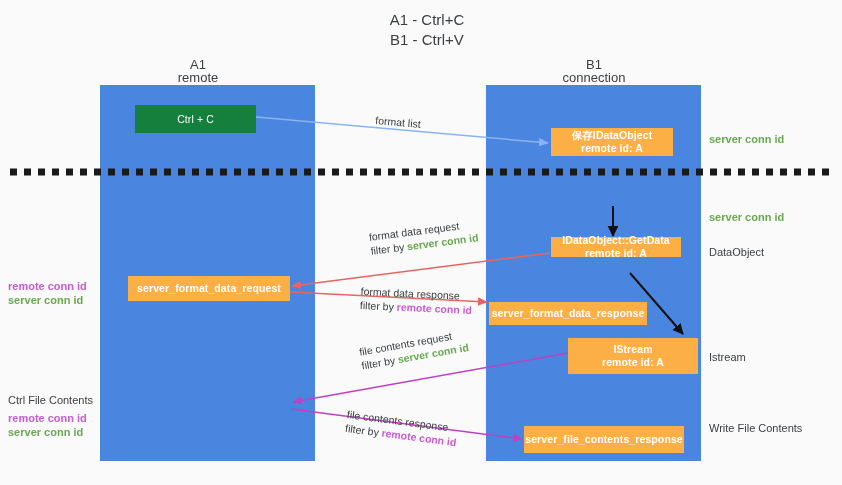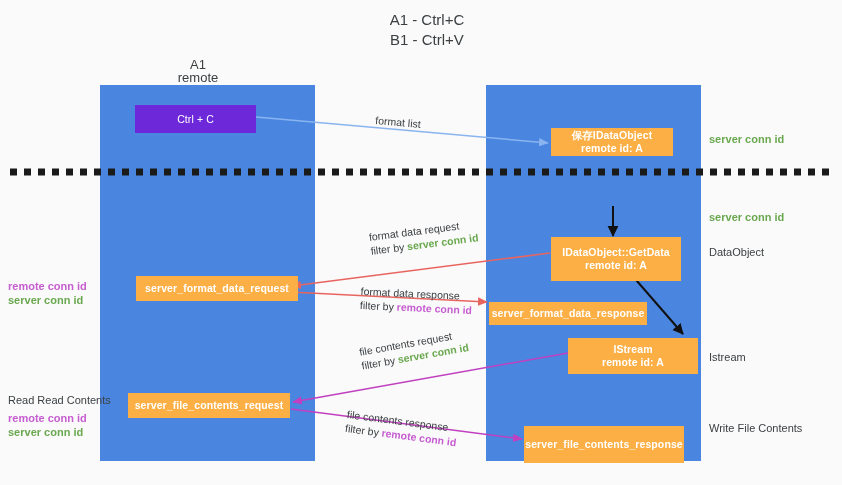--- a/index.html
+++ b/index.html
@@ -56,21 +56,21 @@
     display: flex;
     align-items: center;
     justify-content: center;
     text-align: center;
     color: #ffffff;
     font-size: 10.5px;
     line-height: 13px;
     white-space: pre-line;
     letter-spacing: 0.1px;
   }
-  .node.green { background: #6d28d9; }
+  .node.green { background: #15803d; }
   .node.orange { background: #fcaf45; font-weight: bold; }
 
   
   .side-label {
     position: absolute;
     font-size: 11px;
     line-height: 14px;
     white-space: pre-line;
   }
   .side-label.plain { color: #3c4043; }
@@ -107,20 +107,22 @@
 </head>
 <body>
 
 <div id="canvas">
 
   <div id="title">A1 - Ctrl+C
 B1 - Ctrl+V</div>
 
   <div class="lane-header" style="left:138px; top:58px; width:120px;">A1
 remote</div>
+  <div class="lane-header" style="left:534px; top:58px; width:120px;">B1
+connection</div>
 
   <div class="lane" style="left:100px; top:85px; width:215px; height:376px;"></div>
   <div class="lane" style="left:486px; top:85px; width:215px; height:376px;"></div>
 
   <svg id="wires" viewBox="0 0 842 485" xmlns="http://www.w3.org/2000/svg">
     <defs>
       <marker id="ah-blue" markerWidth="7" markerHeight="7" refX="6" refY="3.2" orient="auto" markerUnits="strokeWidth">
         <path d="M0,0.4 L6.5,3.2 L0,6 z" fill="#8ab4f0"></path>
       </marker>
       <marker id="ah-red" markerWidth="7" markerHeight="7" refX="6" refY="3.2" orient="auto" markerUnits="strokeWidth">
@@ -146,54 +148,53 @@
 
     <line x1="568" y1="353" x2="293" y2="402" stroke="#c040c0" stroke-width="1.5" marker-end="url(#ah-magenta)"></line>
 
     <line x1="291" y1="409" x2="522" y2="439" stroke="#c040c0" stroke-width="1.5" marker-end="url(#ah-magenta)"></line>
 
     <line x1="10" y1="172" x2="832" y2="172" stroke="#1a1a1a" stroke-width="7" stroke-dasharray="7 7"></line>
   </svg>
 
   <div class="node green" style="left:135px; top:105px; width:121px; height:28px;">Ctrl + C</div>
 
-  <div class="node orange" style="left:128px; top:276px; width:162px; height:25px;margin-left:8px;">server_format_data_request</div>
-
-  <div class="node orange" style="left:128px; top:393px; width:162px; height:25px;">server_file_contents_request</div>
+  <div class="node orange" style="left:128px; top:276px; width:162px; height:25px;">server_format_data_request</div>
+
 
   <div class="node orange" style="left:551px; top:128px; width:122px; height:28px;">保存IDataObject
 remote id: A</div>
 
 
-  <div class="node orange" style="left:551px; top:237px; width:130px; height:44px;">IDataObject::GetData
+  <div class="node orange" style="left:551px; top:237px; width:130px; height:20px;">IDataObject::GetData
 remote id: A</div>
 
   <div class="node orange" style="left:568px; top:338px; width:130px; height:36px;">IStream
 remote id: A</div>
 
   <div class="node orange" style="left:489px; top:302px; width:158px; height:23px;">server_format_data_response</div>
 
-  <div class="node orange" style="left:524px; top:426px; width:160px; height:37px;">server_file_contents_response</div>
+  <div class="node orange" style="left:524px; top:426px; width:160px; height:27px;">server_file_contents_response</div>
 
   <div class="side-label green" style="left:709px; top:132px;">server conn id</div>
 
   <div class="side-label green" style="left:709px; top:210px;">server conn id</div>
 
   <div class="side-label plain" style="left:709px; top:245px;">DataObject</div>
 
   <div class="side-label plain" style="left:709px; top:350px;">Istream</div>
 
   <div class="side-label plain" style="left:709px; top:421px;">Write File Contents</div>
 
   <div class="multi-label" style="left:8px; top:279px;">
     <span class="ln-magenta">remote conn id</span>
     <span class="ln-green">server conn id</span>
   </div>
 
-  <div class="side-label plain" style="left:8px; top:393px;">Read Read Contents</div>
+  <div class="side-label plain" style="left:8px; top:393px;">Ctrl File Contents</div>
 
   <div class="multi-label" style="left:8px; top:411px;">
     <span class="ln-magenta">remote conn id</span>
     <span class="ln-green">server conn id</span>
   </div>
 
   <div class="edge-label" style="left:376px; top:113px; transform: rotate(5deg);">format list</div>
 
   <div class="edge-label" style="left:368px; top:230px; transform: rotate(-7.2deg);">
     <span>format data request</span><br>

